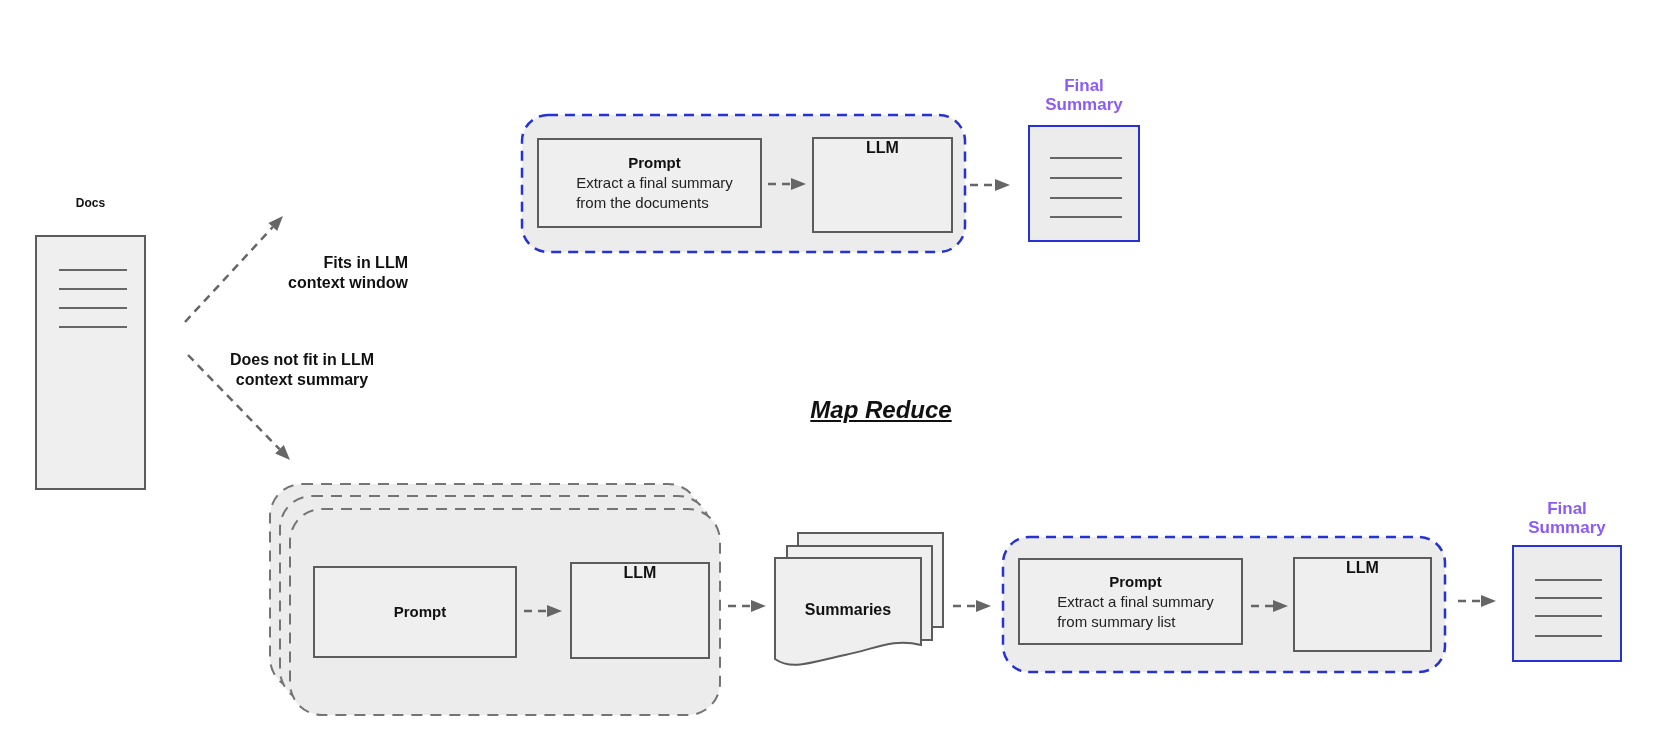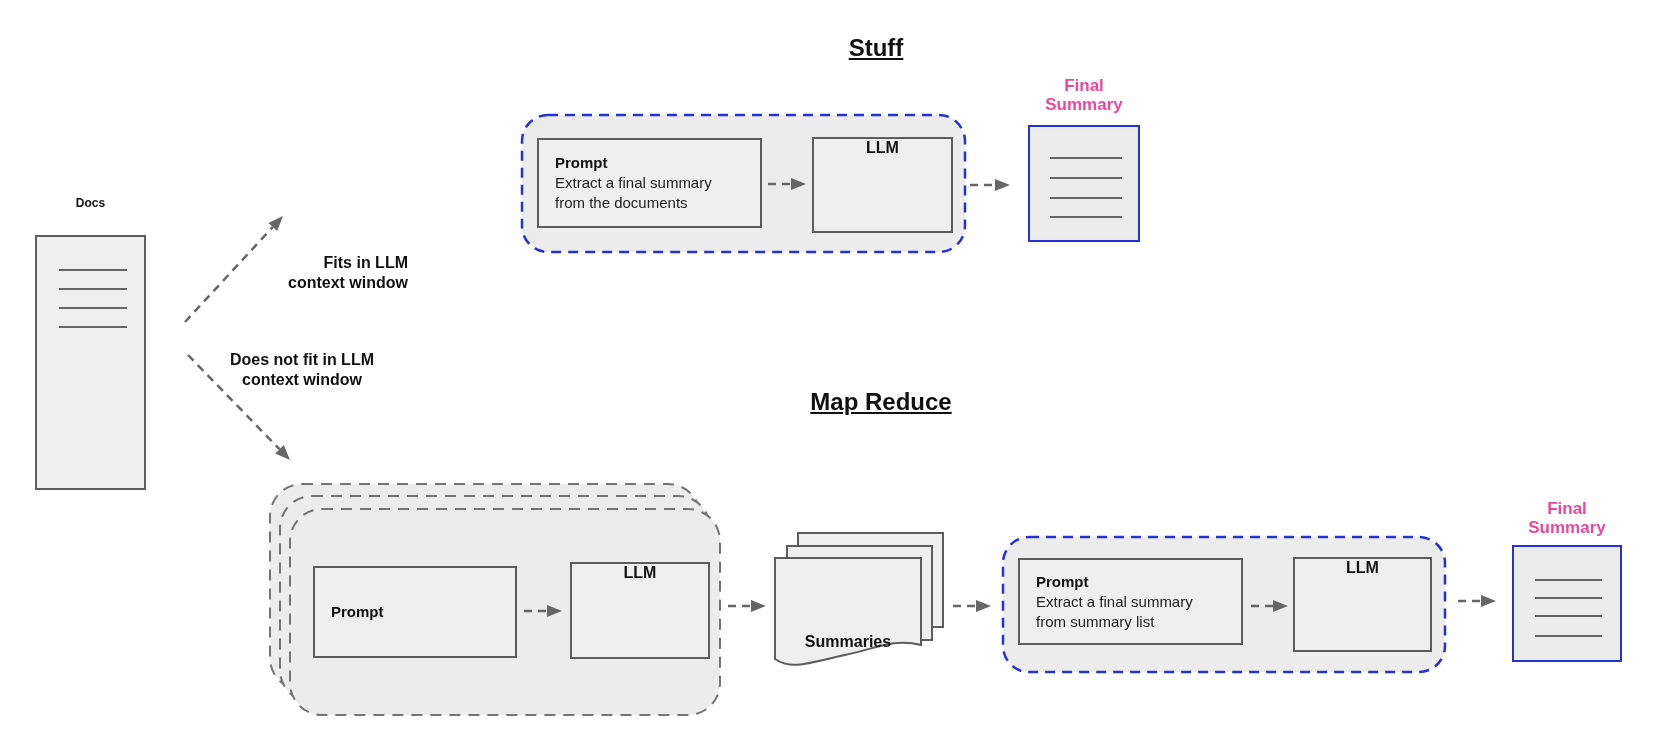--- a/index.html
+++ b/index.html
@@ -51,21 +51,21 @@
     line-height: 20px;
     white-space: pre-line;
     color: #111;
   }
   .final-label {
     font-size: 17px;
     font-weight: bold;
     text-align: center;
     line-height: 19px;
     white-space: pre-line;
-    color: #ec4899;
+    color: #8b5cf6;
   }
   .doc-box {
     background: var(--box-fill);
     border: 2px solid var(--box-border);
   }
   .final-box {
     background: var(--container-fill);
     border: 2.5px solid var(--blue-accent);
   }
   .doc-line {
@@ -77,20 +77,21 @@
     background: var(--box-fill);
     border: 2px solid var(--box-border);
     display: flex;
     flex-direction: column;
     justify-content: center;
     padding-left: 16px;
     padding-right: 6px;
     font-size: 15px;
     line-height: 20px;
     color: #222;
+    align-items: center;
   }
   .prompt-title { font-weight: bold; color: #111; }
   .prompt-body  { white-space: pre-line; }
   .llm-box {
     background: var(--box-fill);
     border: 2px solid var(--box-border);
     display: flex;
     justify-content: center;
     font-size: 16px;
     font-weight: bold;
@@ -175,23 +176,22 @@
   <div class="abs doc-box" style="left:35px; top:235px; width:111px; height:255px;">
     <div class="doc-line" style="left:22px; top:32px; width:68px;"></div>
     <div class="doc-line" style="left:22px; top:51px; width:68px;"></div>
     <div class="doc-line" style="left:22px; top:70px; width:68px;"></div>
     <div class="doc-line" style="left:22px; top:89px; width:68px;"></div>
   </div>
 
   <div class="abs branch-label" style="left:208px; top:253px; width:200px;text-align:right;">Fits in LLM
 context window</div>
   <div class="abs branch-label" style="left:202px; top:350px; width:200px;">Does not fit in LLM
-context window</div>
-
-  <div class="abs title" style="left:776px; top:34px; width:200px;">Stuff</div>
+context summary</div>
+
 
   <div class="abs prompt-box" style="left:537px; top:138px; width:225px; height:90px;">
     <span class="prompt-title">Prompt</span>
     <span class="prompt-body">Extract a final summary
 from the documents</span>
   </div>
 
   <div class="abs llm-box" style="left:812px; top:137px; width:141px; height:96px;">
     <span>LLM</span>
   </div>
@@ -199,31 +199,31 @@
   <div class="abs final-label" style="left:1028px; top:76px; width:112px;">Final
 Summary</div>
 
   <div class="abs final-box" style="left:1028px; top:125px; width:112px; height:117px;">
     <div class="doc-line" style="left:20px; top:30px; width:72px;"></div>
     <div class="doc-line" style="left:20px; top:50px; width:72px;"></div>
     <div class="doc-line" style="left:20px; top:70px; width:72px;"></div>
     <div class="doc-line" style="left:20px; top:89px; width:72px;"></div>
   </div>
 
-  <div class="abs title" style="left:781px; top:388px; width:200px;">Map Reduce</div>
+  <div class="abs title" style="left:781px; top:396px; width:200px;font-style:italic;">Map Reduce</div>
 
   <div class="abs prompt-box" style="left:313px; top:566px; width:204px; height:92px;">
     <span class="prompt-title">Prompt</span>
   </div>
 
   <div class="abs llm-box" style="left:570px; top:562px; width:140px; height:97px;">
     <span>LLM</span>
   </div>
 
-  <div class="abs summaries-label" style="left:775px; top:601px; width:146px;margin-top:32px;">Summaries</div>
+  <div class="abs summaries-label" style="left:775px; top:601px; width:146px;">Summaries</div>
 
   <div class="abs prompt-box" style="left:1018px; top:558px; width:225px; height:87px;">
     <span class="prompt-title">Prompt</span>
     <span class="prompt-body">Extract a final summary
 from summary list</span>
   </div>
 
   <div class="abs llm-box" style="left:1293px; top:557px; width:139px; height:95px;">
     <span>LLM</span>
   </div>

